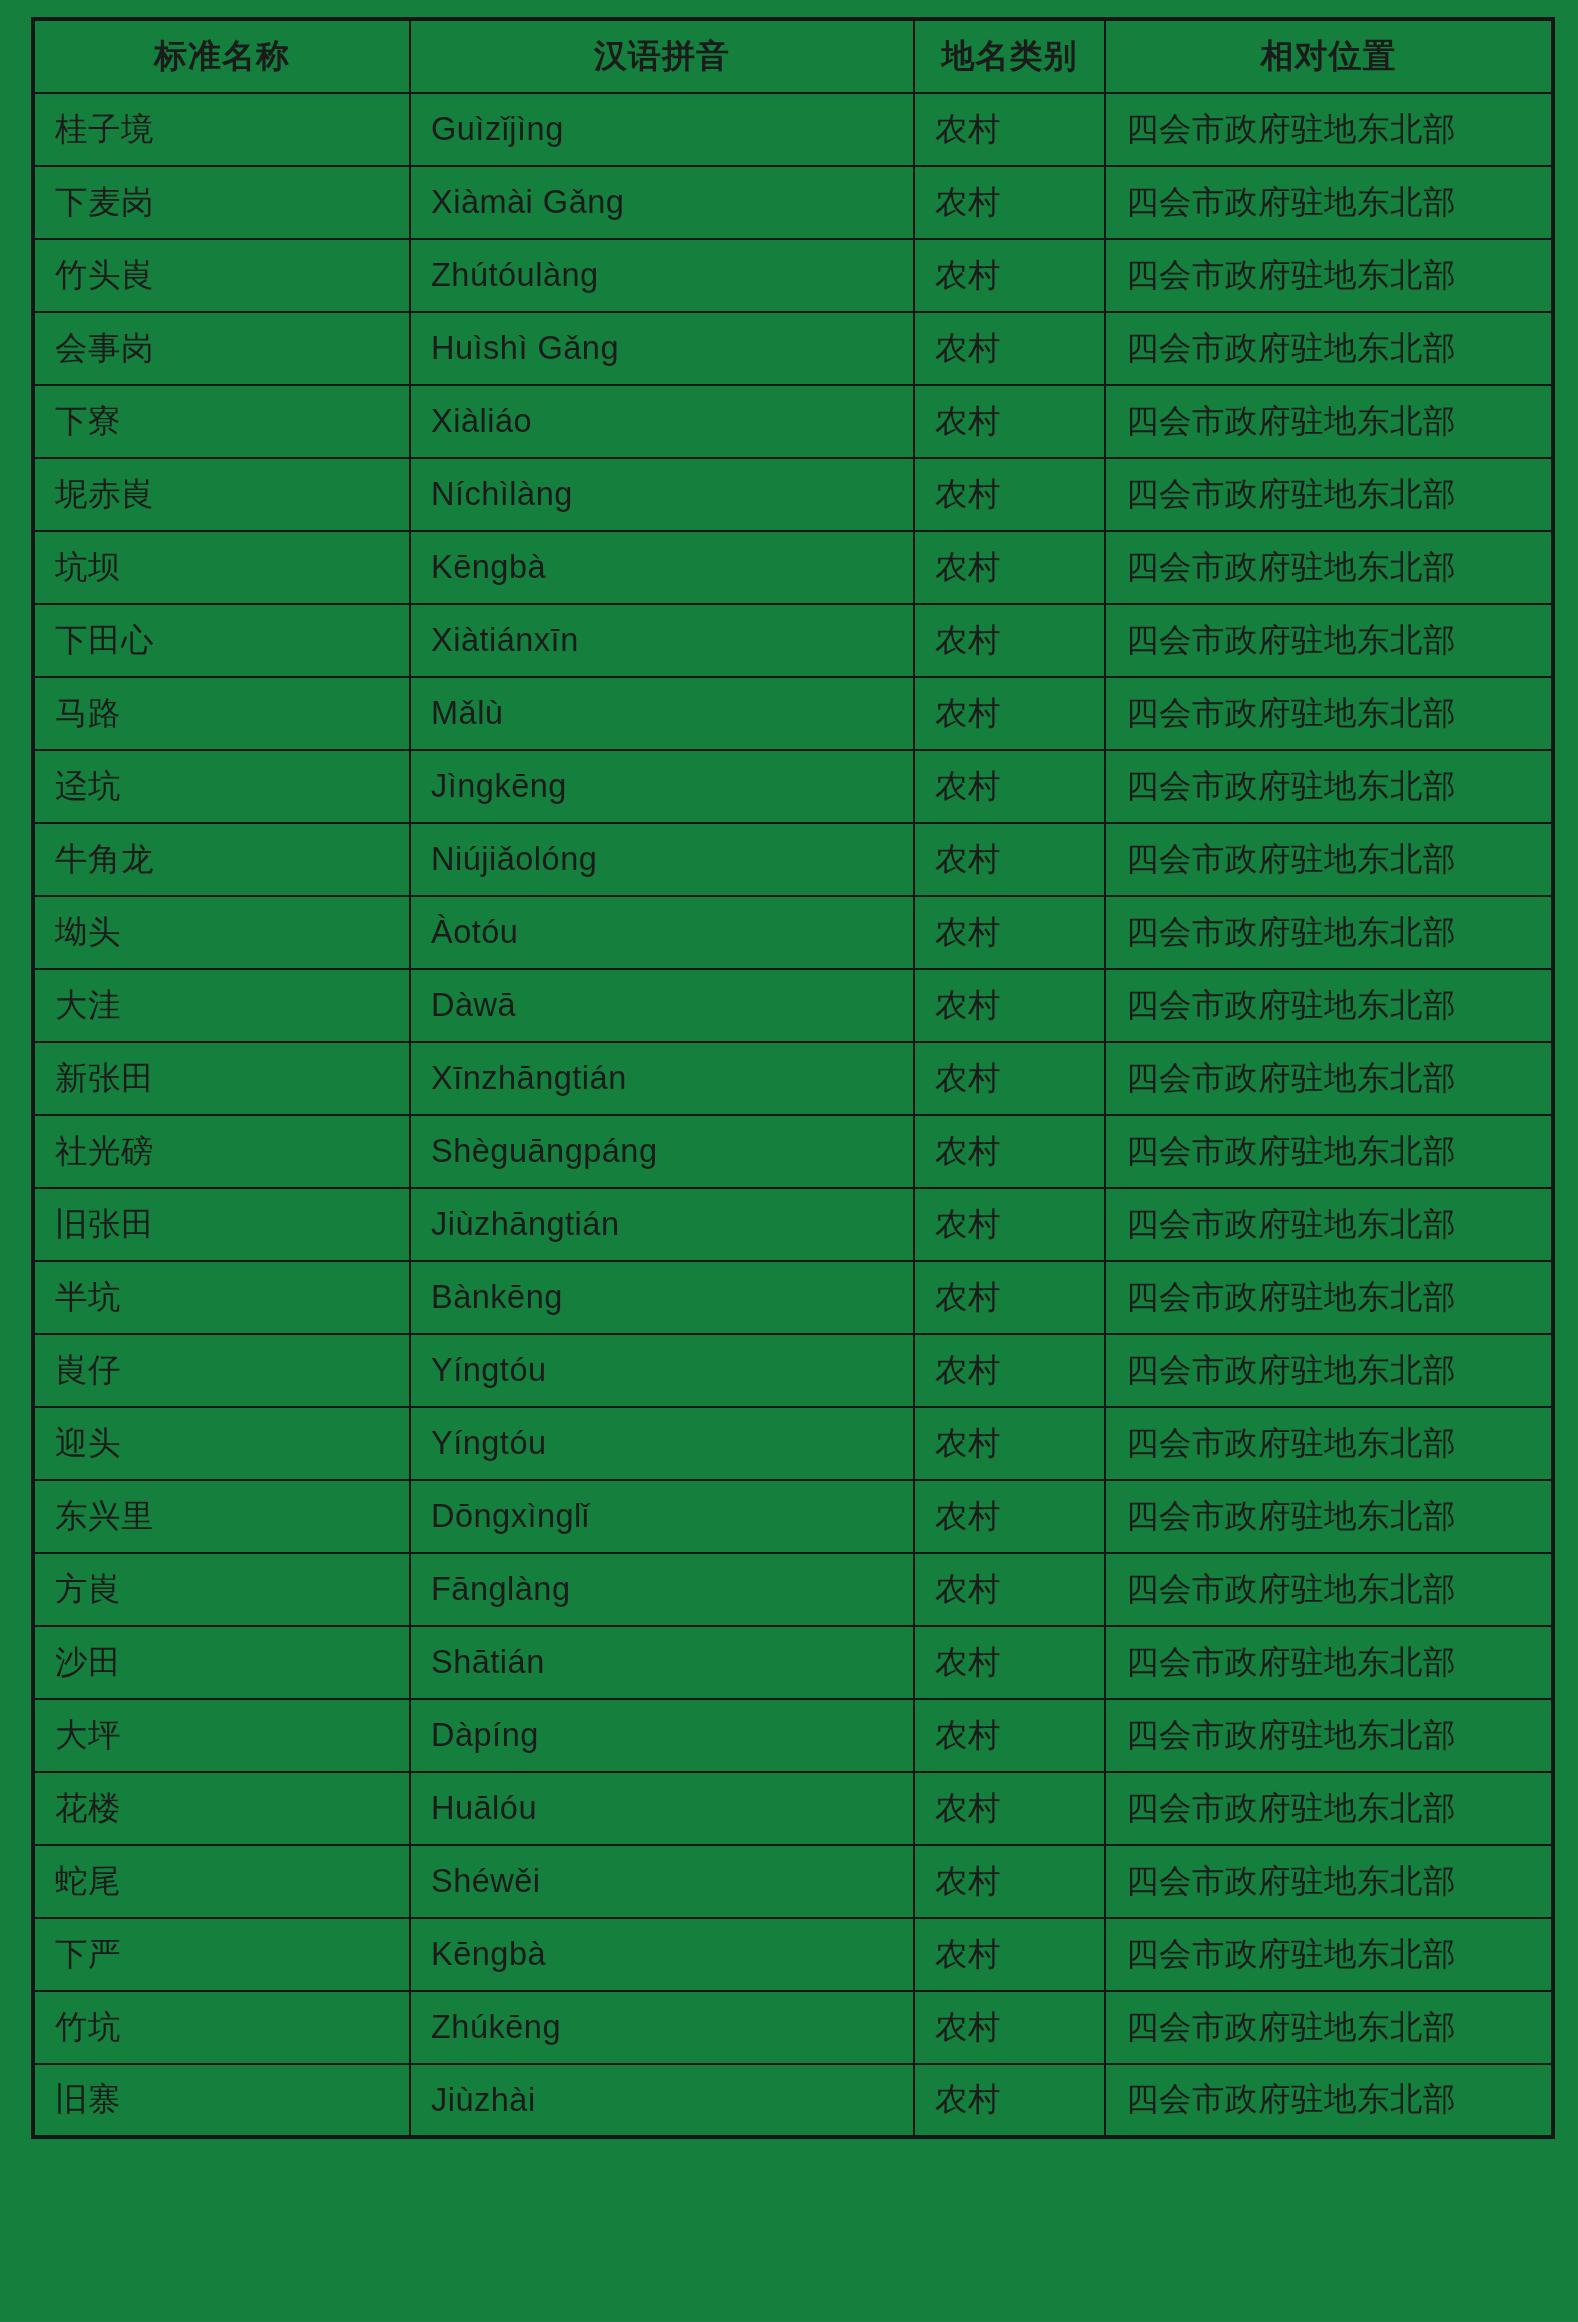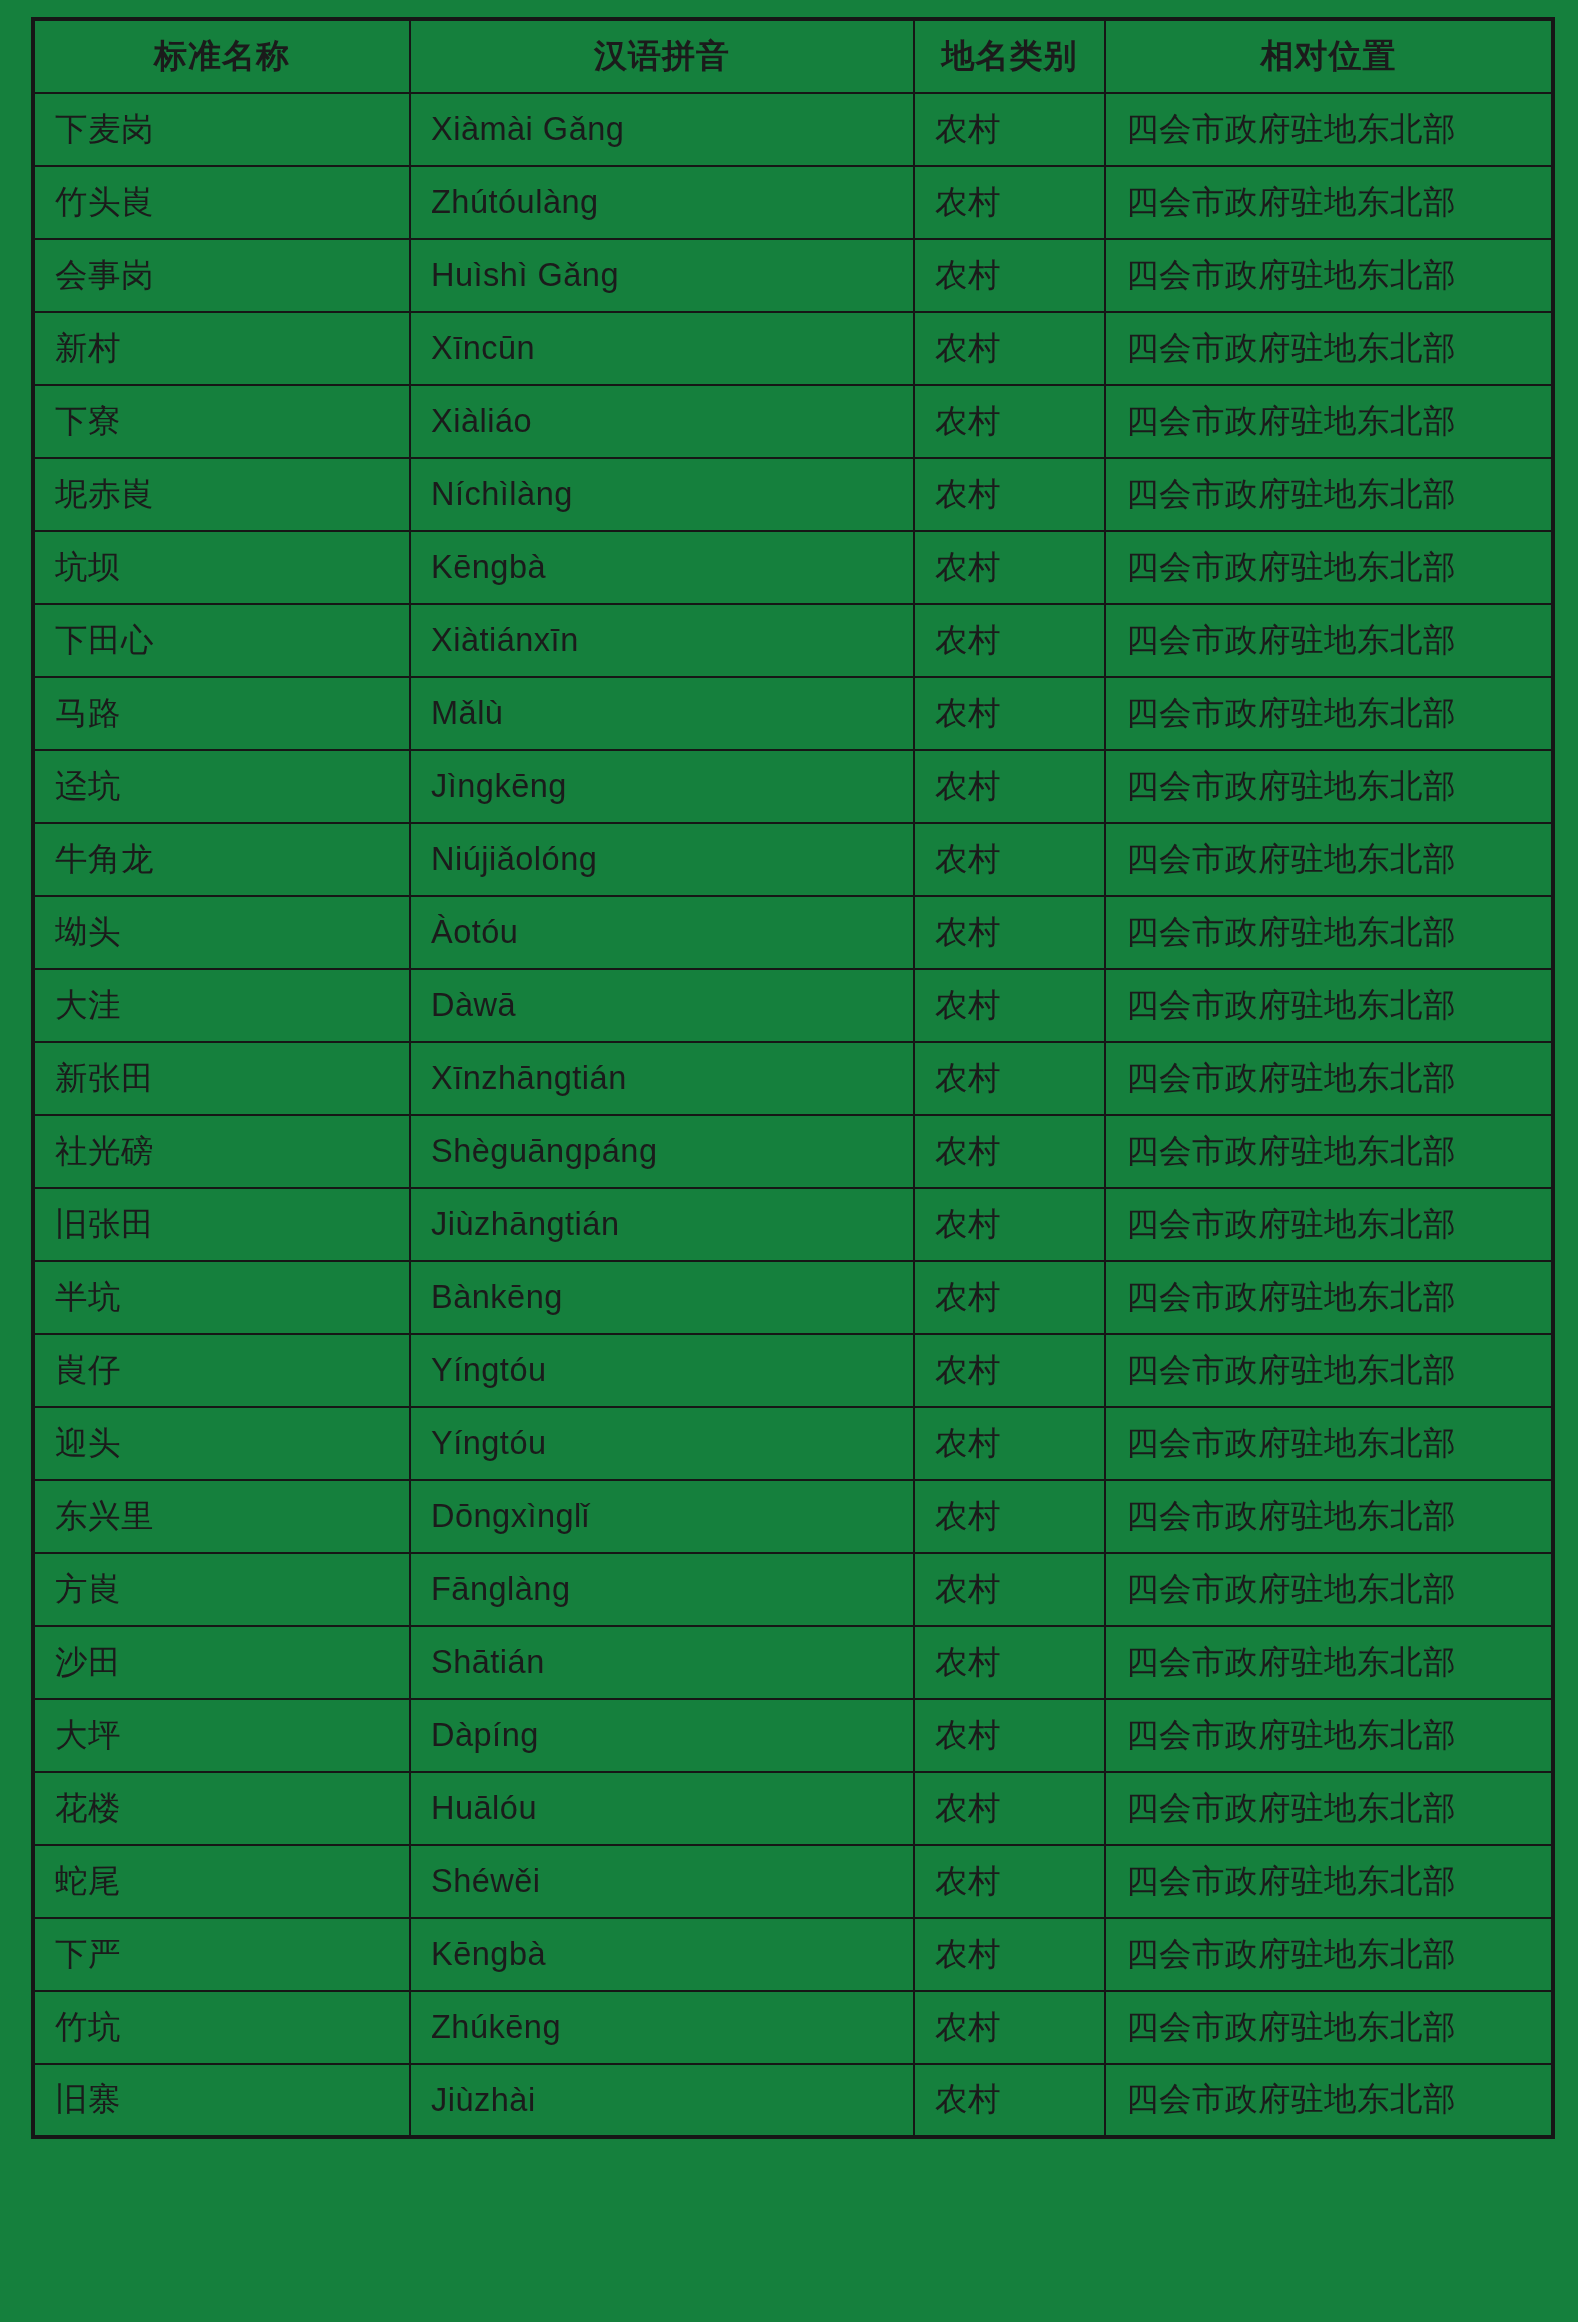--- a/index.html
+++ b/index.html
@@ -79,40 +79,40 @@
     <thead>
       <tr>
         <th>标准名称</th>
         <th>汉语拼音</th>
         <th>地名类别</th>
         <th>相对位置</th>
       </tr>
     </thead>
     <tbody>
         <tr>
+    <td class="cell-name">桂子境</td>
+    <td class="cell-pinyin">Guìzǐjìng</td>
+    <td class="cell-category">农村</td>
+    <td class="cell-position">四会市政府驻地东北部</td>
+  </tr>
+        <tr>
     <td class="cell-name">下麦岗</td>
     <td class="cell-pinyin">Xiàmài Gǎng</td>
     <td class="cell-category">农村</td>
     <td class="cell-position">四会市政府驻地东北部</td>
   </tr>
         <tr>
     <td class="cell-name">竹头崀</td>
     <td class="cell-pinyin">Zhútóulàng</td>
     <td class="cell-category">农村</td>
     <td class="cell-position">四会市政府驻地东北部</td>
   </tr>
         <tr>
     <td class="cell-name">会事岗</td>
     <td class="cell-pinyin">Huìshì Gǎng</td>
-    <td class="cell-category">农村</td>
-    <td class="cell-position">四会市政府驻地东北部</td>
-  </tr>
-        <tr>
-    <td class="cell-name">新村</td>
-    <td class="cell-pinyin">Xīncūn</td>
     <td class="cell-category">农村</td>
     <td class="cell-position">四会市政府驻地东北部</td>
   </tr>
         <tr>
     <td class="cell-name">下寮</td>
     <td class="cell-pinyin">Xiàliáo</td>
     <td class="cell-category">农村</td>
     <td class="cell-position">四会市政府驻地东北部</td>
   </tr>
         <tr>

